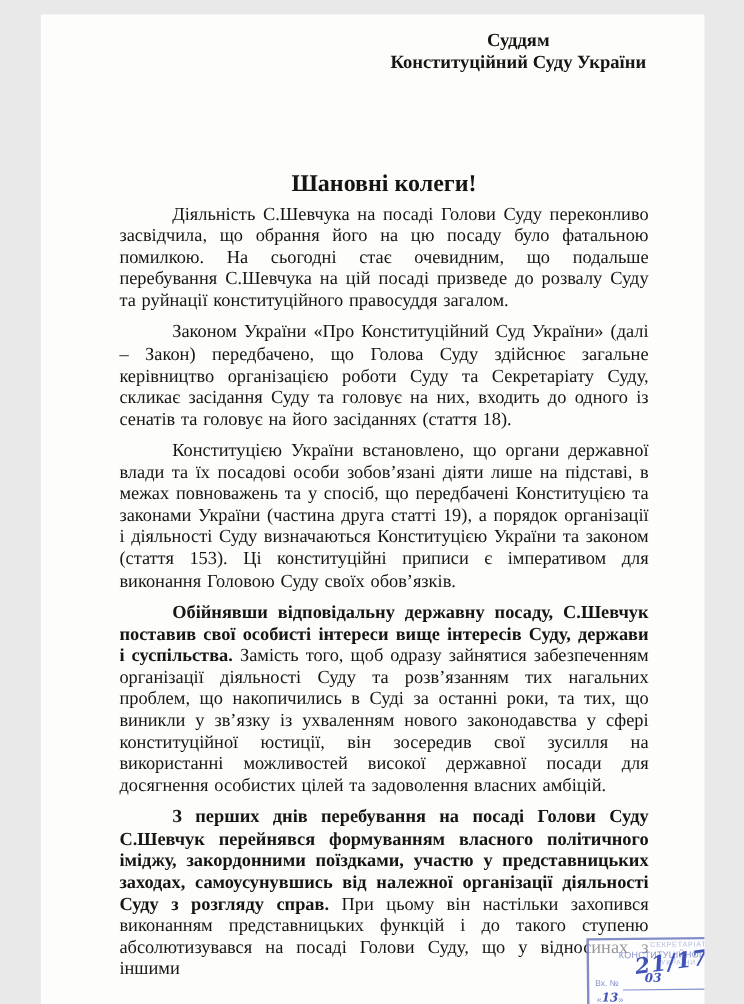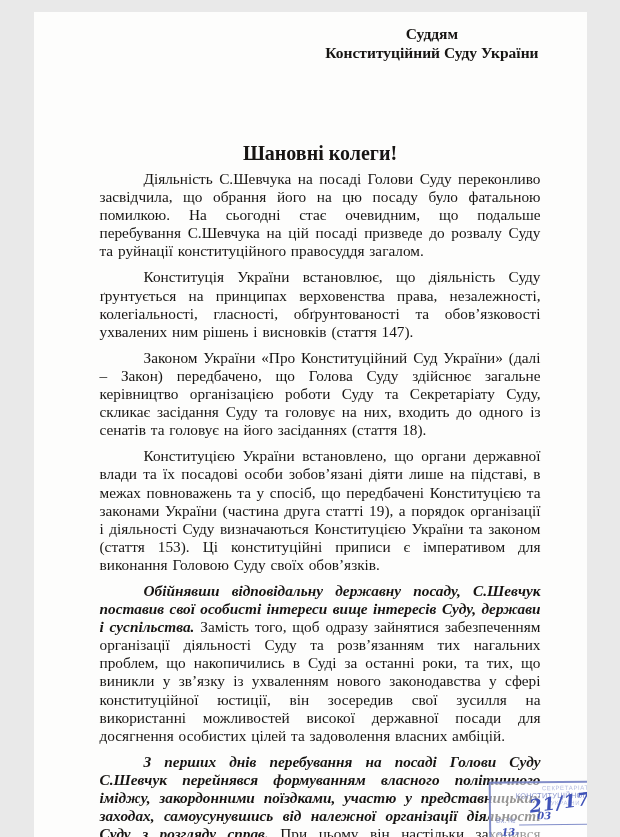--- a/index.html
+++ b/index.html
@@ -35,21 +35,21 @@
   }
   p.para {
     margin: 8px 0 0 0;
     text-align: justify;
     text-indent: 44px;
     font-size: 15.3px;
     line-height: 18.1px;
     word-spacing: 1px;
   }
   p.para.first { margin-top: 5px; }
-  .b { font-weight: 700; font-style: italic; }
+  .b { font-weight: 700; }
 
   
   .stamp {
     position: absolute;
     left: 455px;
     top: 769px;
     width: 153px;
     height: 62px;
     border: 2px solid rgba(109,122,192,0.85);
     background: rgba(255,255,255,0.55);
@@ -122,21 +122,20 @@
     <div class="addressee">
       <div>Суддям</div>
       <div>Конституційний Суду України</div>
     </div>
 
     <div class="salutation">Шановні колеги!</div>
 
 
     <p class="para"><span class="b"></span><span>Діяльність С.Шевчука на посаді Голови Суду переконливо засвідчила, що обрання його на цю посаду було фатальною помилкою. На сьогодні стає очевидним, що подальше перебування С.Шевчука на цій посаді призведе до розвалу Суду та руйнації конституційного правосуддя загалом.</span></p>
 
-    <p class="para"><span class="b"></span><span>Конституція України встановлює, що діяльність Суду ґрунтується на принципах верховенства права, незалежності, колегіальності, гласності, обґрунтованості та обов’язковості ухвалених ним рішень і висновків (стаття 147).</span></p>
 
     <p class="para"><span class="b"></span><span>Законом України «Про Конституційний Суд України» (далі – Закон) передбачено, що Голова Суду здійснює загальне керівництво організацією роботи Суду та Секретаріату Суду, скликає засідання Суду та головує на них, входить до одного із сенатів та головує на його засіданнях (стаття 18).</span></p>
 
     <p class="para"><span class="b"></span><span>Конституцією України встановлено, що органи державної влади та їх посадові особи зобов’язані діяти лише на підставі, в межах повноважень та у спосіб, що передбачені Конституцією та законами України (частина друга статті 19), а порядок організації і діяльності Суду визначаються Конституцією України та законом (стаття 153). Ці конституційні приписи є імперативом для виконання Головою Суду своїх обов’язків.</span></p>
 
     <p class="para"><span class="b">Обійнявши відповідальну державну посаду, С.Шевчук поставив свої особисті інтереси вище інтересів Суду, держави і суспільства.</span><span> Замість того, щоб одразу зайнятися забезпеченням організації діяльності Суду та розв’язанням тих нагальних проблем, що накопичились в Суді за останні роки, та тих, що виникли у зв’язку із ухваленням нового законодавства у сфері конституційної юстиції, він зосередив свої зусилля на використанні можливостей високої державної посади для досягнення особистих цілей та задоволення власних амбіцій.</span></p>
 
     <p class="para"><span class="b">З перших днів перебування на посаді Голови Суду С.Шевчук перейнявся формуванням власного політичного іміджу, закордонними поїздками, участю у представницьких заходах, самоусунувшись від належної організації діяльності Суду з розгляду справ.</span><span> При цьому він настільки захопився виконанням представницьких функцій і до такого ступеню абсолютизувався на посаді Голови Суду, що у відносинах з іншими</span></p>
 
   </div>

